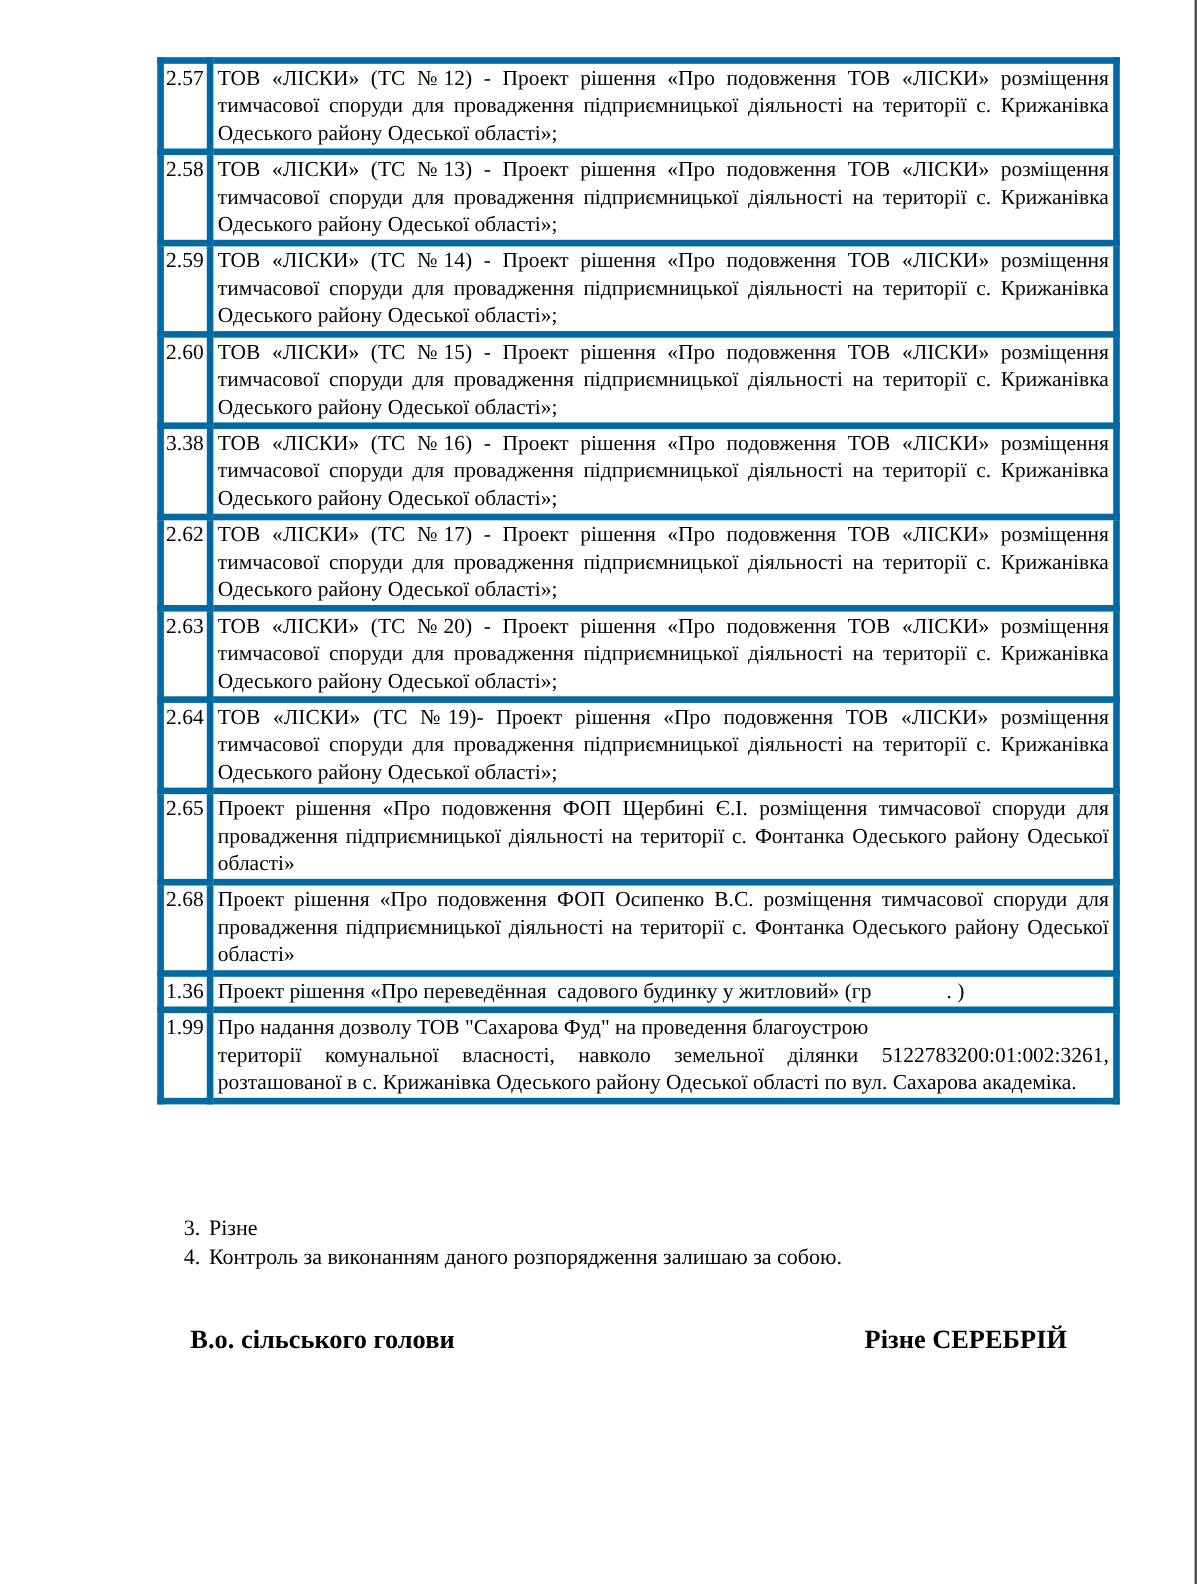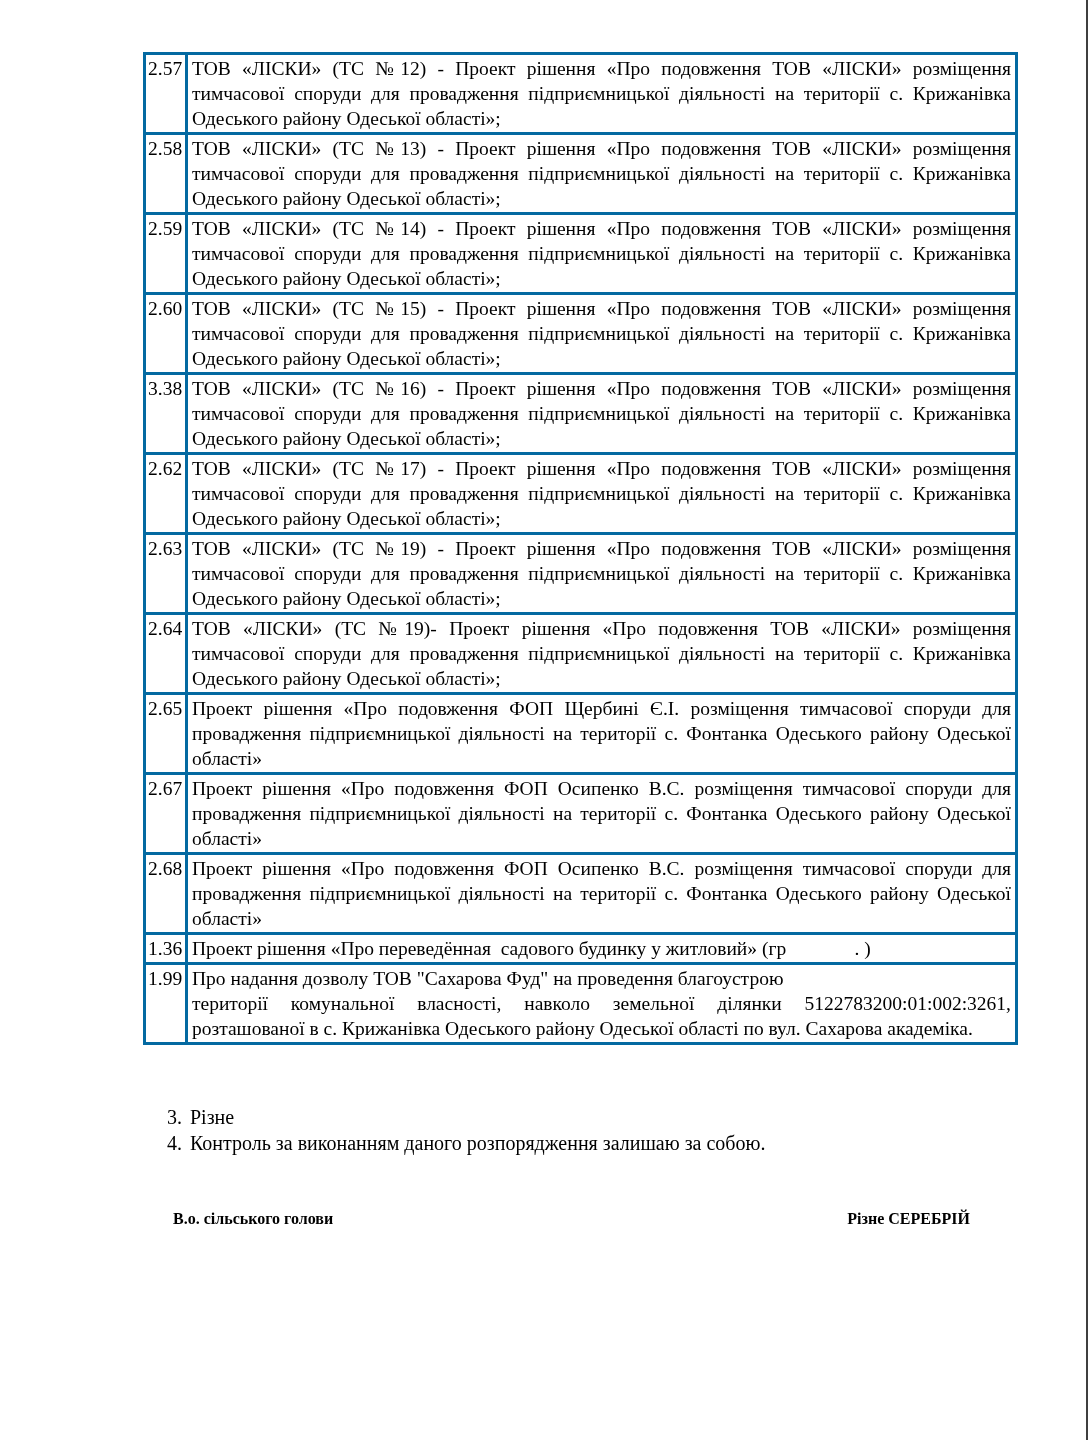--- a/index.html
+++ b/index.html
@@ -22,21 +22,21 @@
   }
   table.agenda {
     position: absolute;
     top: 52px;
     left: 143px;
     width: 875px;
     border-collapse: collapse;
     table-layout: fixed;
   }
   table.agenda td {
-    border: 3px solid #0369a1;
+    border: 6px solid #0369a1;
     vertical-align: top;
     font-size: 19.5px;
     line-height: 25px;
     padding: 1px 4px 1px 4px;
   }
   table.agenda td.num {
     width: 36px;
     padding: 1px 1px 1px 2px;
     overflow: hidden;
   }
@@ -54,21 +54,21 @@
   .misc-item { display: flex; }
   .misc-num { width: 23px; flex: 0 0 23px; }
   .sig-row {
     position: absolute;
     top: 1206px;
     left: 173px;
     right: 120px;
     display: flex;
     justify-content: space-between;
     font-weight: bold;
-    font-size: 16px;
+    font-size: 24px;
     line-height: 25px;
   }
 </style>
 </head>
 <body>
 
 <div class="page">
 
   <table class="agenda">
     <tbody>
@@ -116,45 +116,37 @@
           <td class="num">2.62</td>
           <td class="txt">
             <div class="line-j">ТОВ  «ЛІСКИ»  (ТС  №17)  -  Проект  рішення  «Про  подовження  ТОВ  «ЛІСКИ»  розміщення</div>
             <div class="line-j">тимчасової споруди для провадження підприємницької діяльності на території с. Крижанівка</div>
             <div class="line-l">Одеського району Одеської області»;</div>
           </td>
         </tr>
         <tr>
           <td class="num">2.63</td>
           <td class="txt">
-            <div class="line-j">ТОВ  «ЛІСКИ»  (ТС  №19)  -  Проект  рішення  «Про  подовження  ТОВ  «ЛІСКИ»  розміщення</div>
+            <div class="line-j">ТОВ  «ЛІСКИ»  (ТС  №20)  -  Проект  рішення  «Про  подовження  ТОВ  «ЛІСКИ»  розміщення</div>
             <div class="line-j">тимчасової споруди для провадження підприємницької діяльності на території с. Крижанівка</div>
             <div class="line-l">Одеського району Одеської області»;</div>
           </td>
         </tr>
         <tr>
           <td class="num">2.64</td>
           <td class="txt">
             <div class="line-j">ТОВ  «ЛІСКИ»  (ТС  №19)-  Проект  рішення  «Про  подовження  ТОВ  «ЛІСКИ»  розміщення</div>
             <div class="line-j">тимчасової споруди для провадження підприємницької діяльності на території с. Крижанівка</div>
             <div class="line-l">Одеського району Одеської області»;</div>
           </td>
         </tr>
         <tr>
           <td class="num">2.65</td>
           <td class="txt">
             <div class="line-j">Проект  рішення  «Про  подовження  ФОП  Щербині  Є.І.  розміщення  тимчасової  споруди  для</div>
-            <div class="line-j">провадження підприємницької діяльності на території с. Фонтанка Одеського району Одеської</div>
-            <div class="line-l">області»</div>
-          </td>
-        </tr>
-        <tr>
-          <td class="num">2.67</td>
-          <td class="txt">
-            <div class="line-j">Проект  рішення  «Про  подовження  ФОП  Осипенко  В.С.  розміщення  тимчасової  споруди  для</div>
             <div class="line-j">провадження підприємницької діяльності на території с. Фонтанка Одеського району Одеської</div>
             <div class="line-l">області»</div>
           </td>
         </tr>
         <tr>
           <td class="num">2.68</td>
           <td class="txt">
             <div class="line-j">Проект  рішення  «Про  подовження  ФОП  Осипенко  В.С.  розміщення  тимчасової  споруди  для</div>
             <div class="line-j">провадження підприємницької діяльності на території с. Фонтанка Одеського району Одеської</div>
             <div class="line-l">області»</div>

